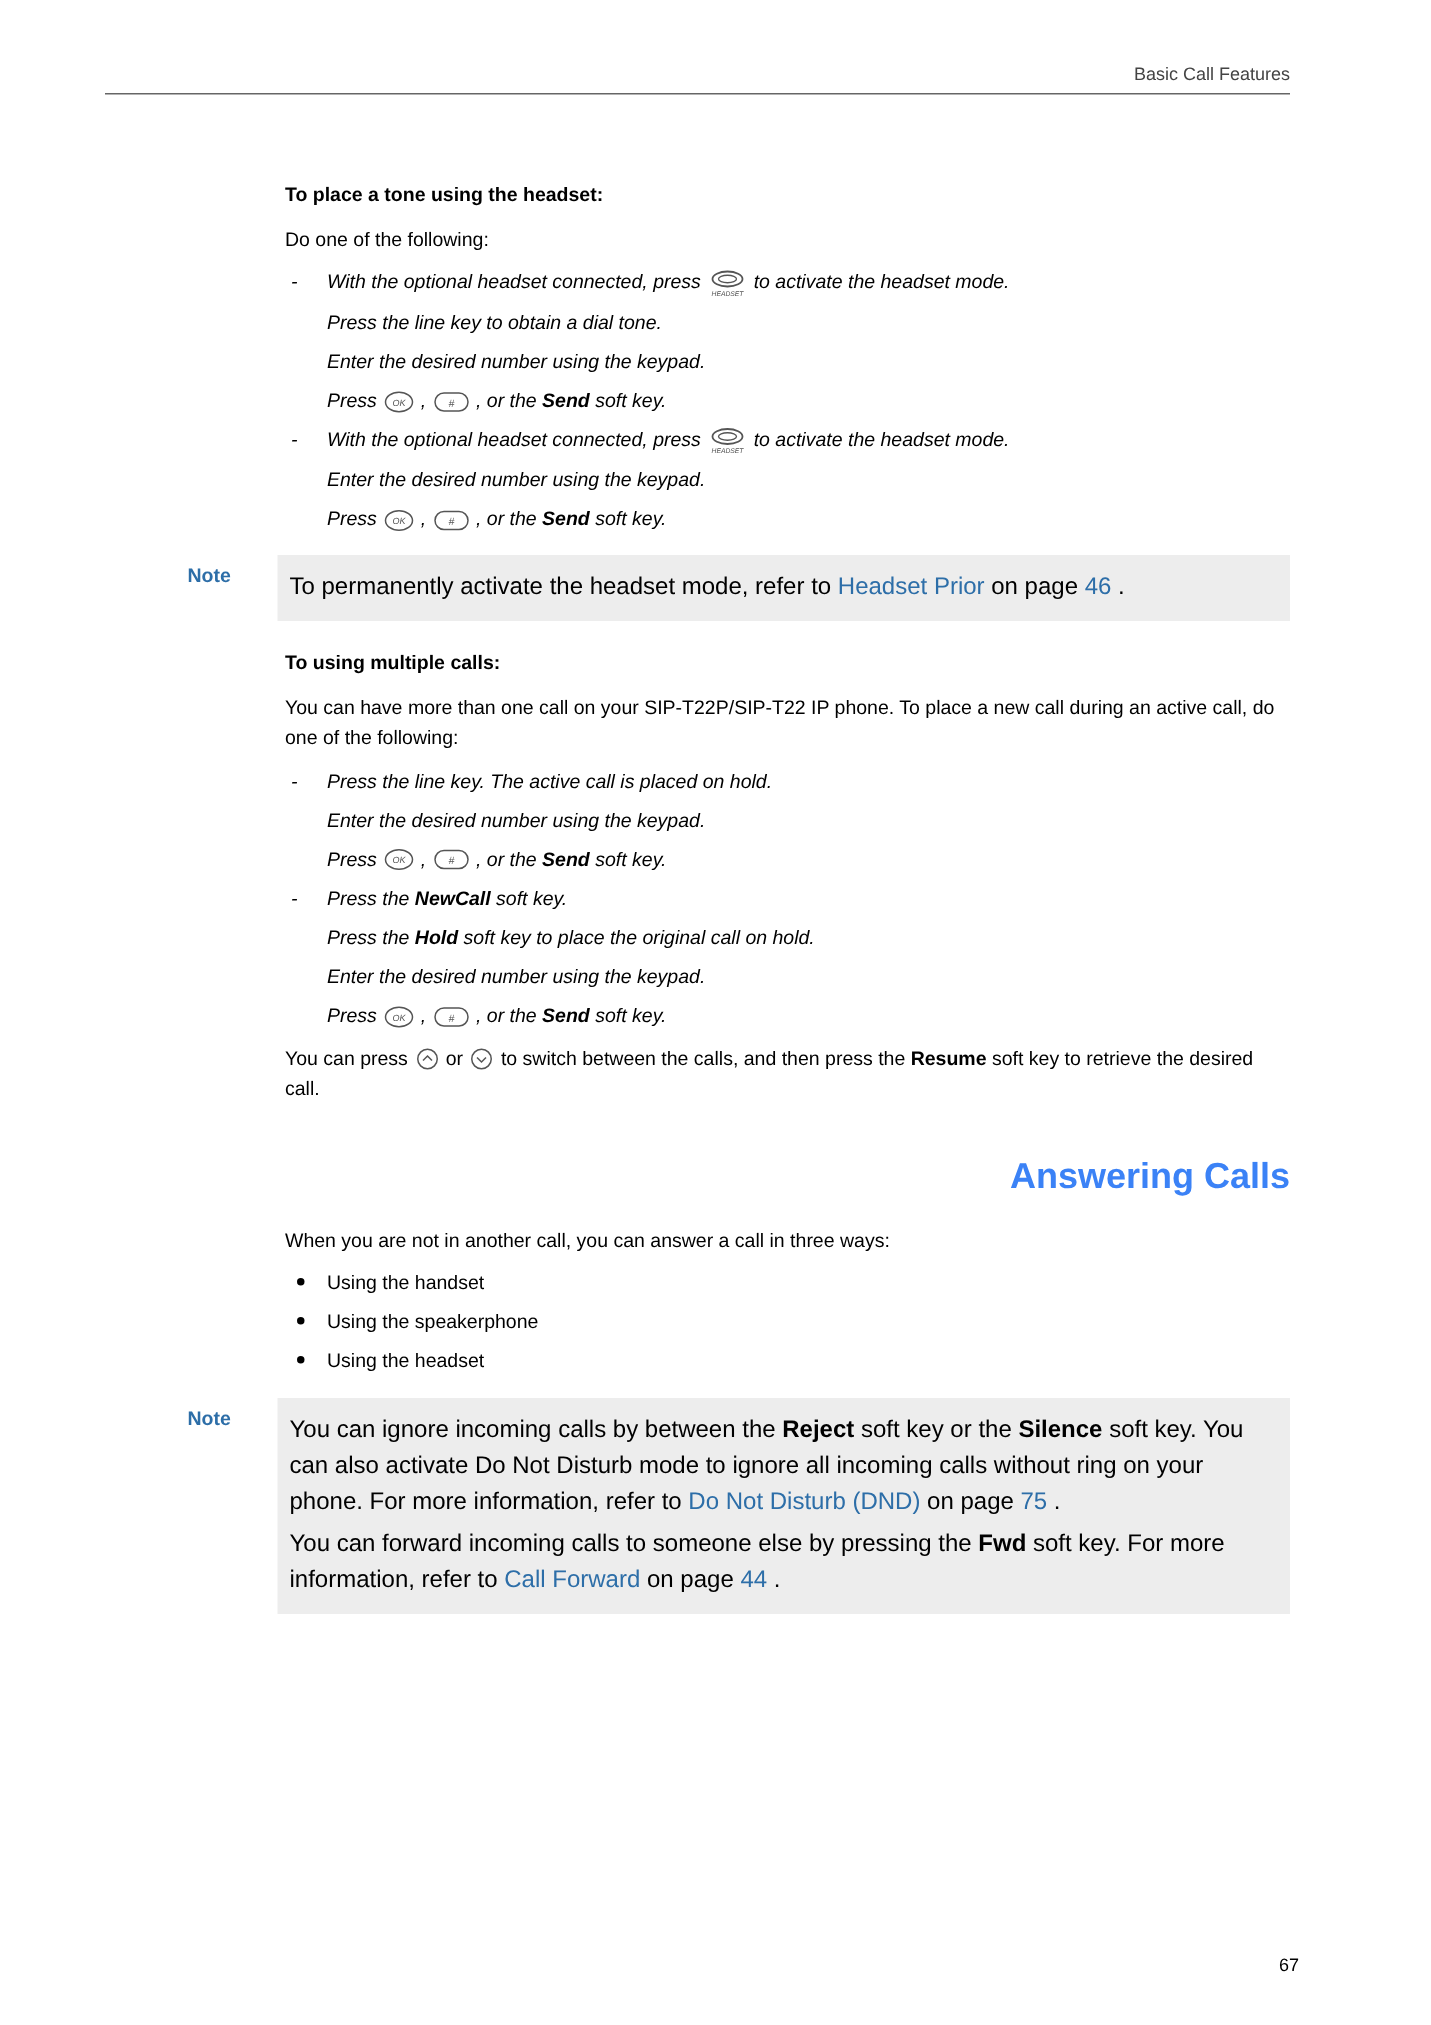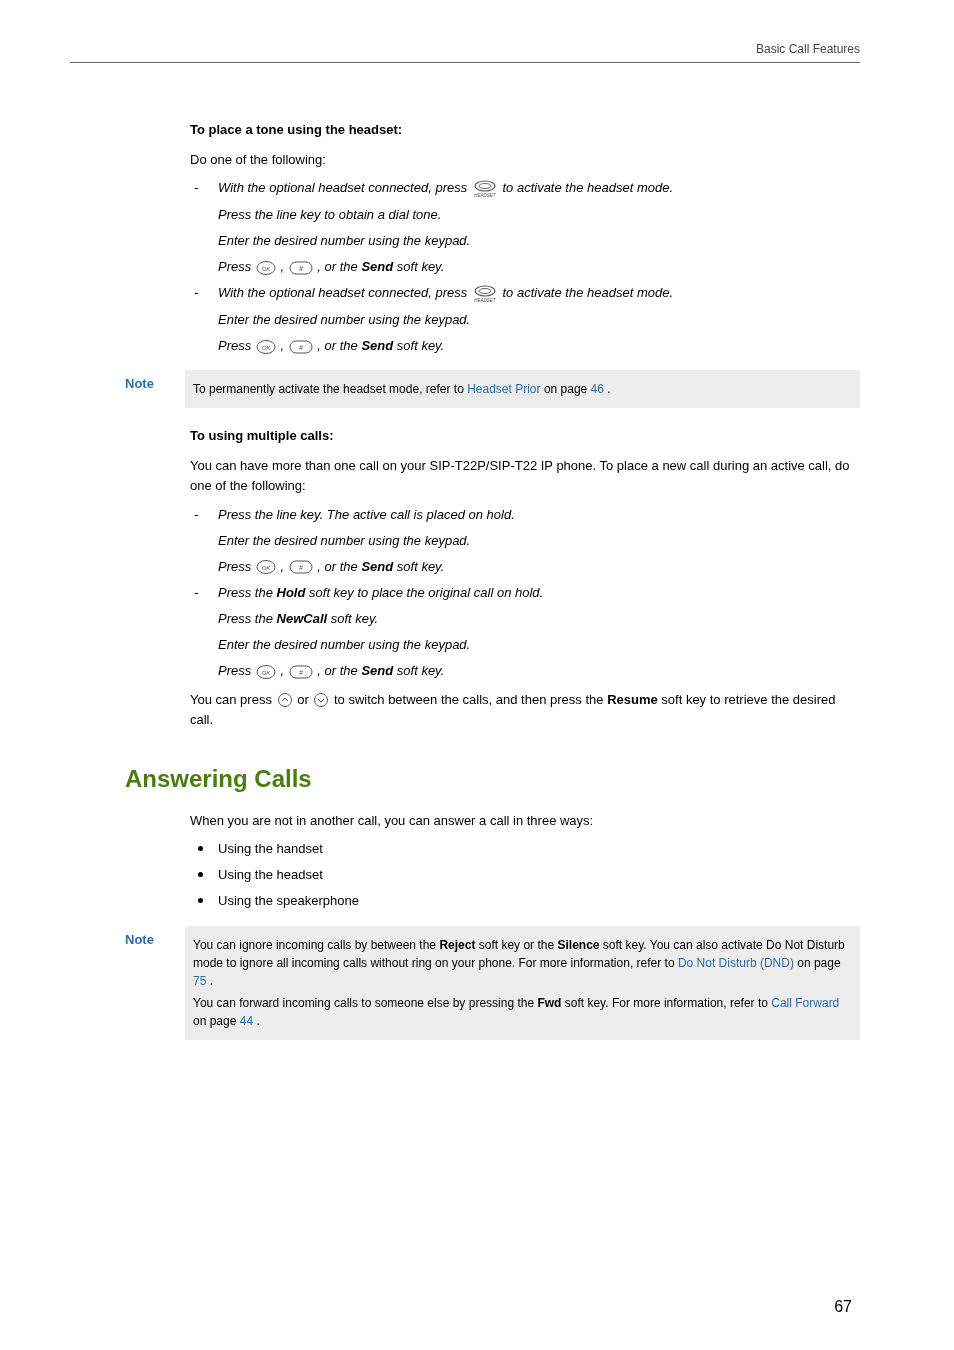--- a/index.html
+++ b/index.html
@@ -95,43 +95,44 @@
     flex-shrink: 0;
     color: #2d6ea8;
     font-weight: bold;
     padding-top: 4px;
     font-size: 13px;
   }
   .note-body {
     flex: 1;
     background: #ededed;
     padding: 6px 8px;
-    font-size: 12px;
+    font-size: 16px;
     line-height: 1.5;
   }
   .note-body p {
     margin: 4px 0;
   }
   h2.section-title {
-    color: #4d7c0f;
+    color: #3b82f6;
     font-size: 24px;
     font-weight: bold;
     margin: 30px 0 14px -65px;
+    text-align: right;
   }
   .link {
     color: #2d6ea8;
   }
   .bold {
     font-weight: bold;
   }
   .page-num {
     position: absolute;
     bottom: 30px;
-    right: 78px;
-    font-size: 16px;
+    right: 64px;
+    font-size: 12px;
   }
   
   .ico {
     display: inline-block;
     vertical-align: middle;
   }
   .ico svg {
     display: block;
   }
 </style>
@@ -254,27 +255,27 @@
             </svg>
           </span>
           <span> , or the </span>
           <span class="bold">Send</span>
           <span> soft key.</span>
         </div>
       </li>
       <li>
         <div class="sub">
           <span>Press the </span>
+          <span class="bold">NewCall</span>
+          <span> soft key.</span>
+        </div>
+        <div class="sub">
+          <span>Press the </span>
           <span class="bold">Hold</span>
           <span> soft key to place the original call on hold.</span>
-        </div>
-        <div class="sub">
-          <span>Press the </span>
-          <span class="bold">NewCall</span>
-          <span> soft key.</span>
         </div>
         <div class="sub">Enter the desired number using the keypad.</div>
         <div class="sub">
           <span>Press </span>
           <span class="ico">
             <svg width="22" height="16" viewBox="0 0 22 16">
               <ellipse cx="11" cy="8" rx="9" ry="6.5" fill="none" stroke="#555" stroke-width="1"></ellipse>
               <text x="11" y="10.5" font-size="6" text-anchor="middle" fill="#555" font-family="Arial">OK</text>
             </svg>
           </span>
@@ -309,22 +310,22 @@
       </span>
       <span> to switch between the calls, and then press the </span>
       <span class="bold">Resume</span>
       <span> soft key to retrieve the desired call.</span>
     </p>
 
     <h2 class="section-title">Answering Calls</h2>
     <p>When you are not in another call, you can answer a call in three ways:</p>
     <ul class="bullet-list">
       <li>Using the handset</li>
+      <li>Using the speakerphone</li>
       <li>Using the headset</li>
-      <li>Using the speakerphone</li>
     </ul>
 
     <div class="note-block">
       <div class="note-label">Note</div>
       <div class="note-body">
         <p>
           <span>You can ignore incoming calls by between the </span>
           <span class="bold">Reject</span>
           <span> soft key or the </span>
           <span class="bold">Silence</span>

